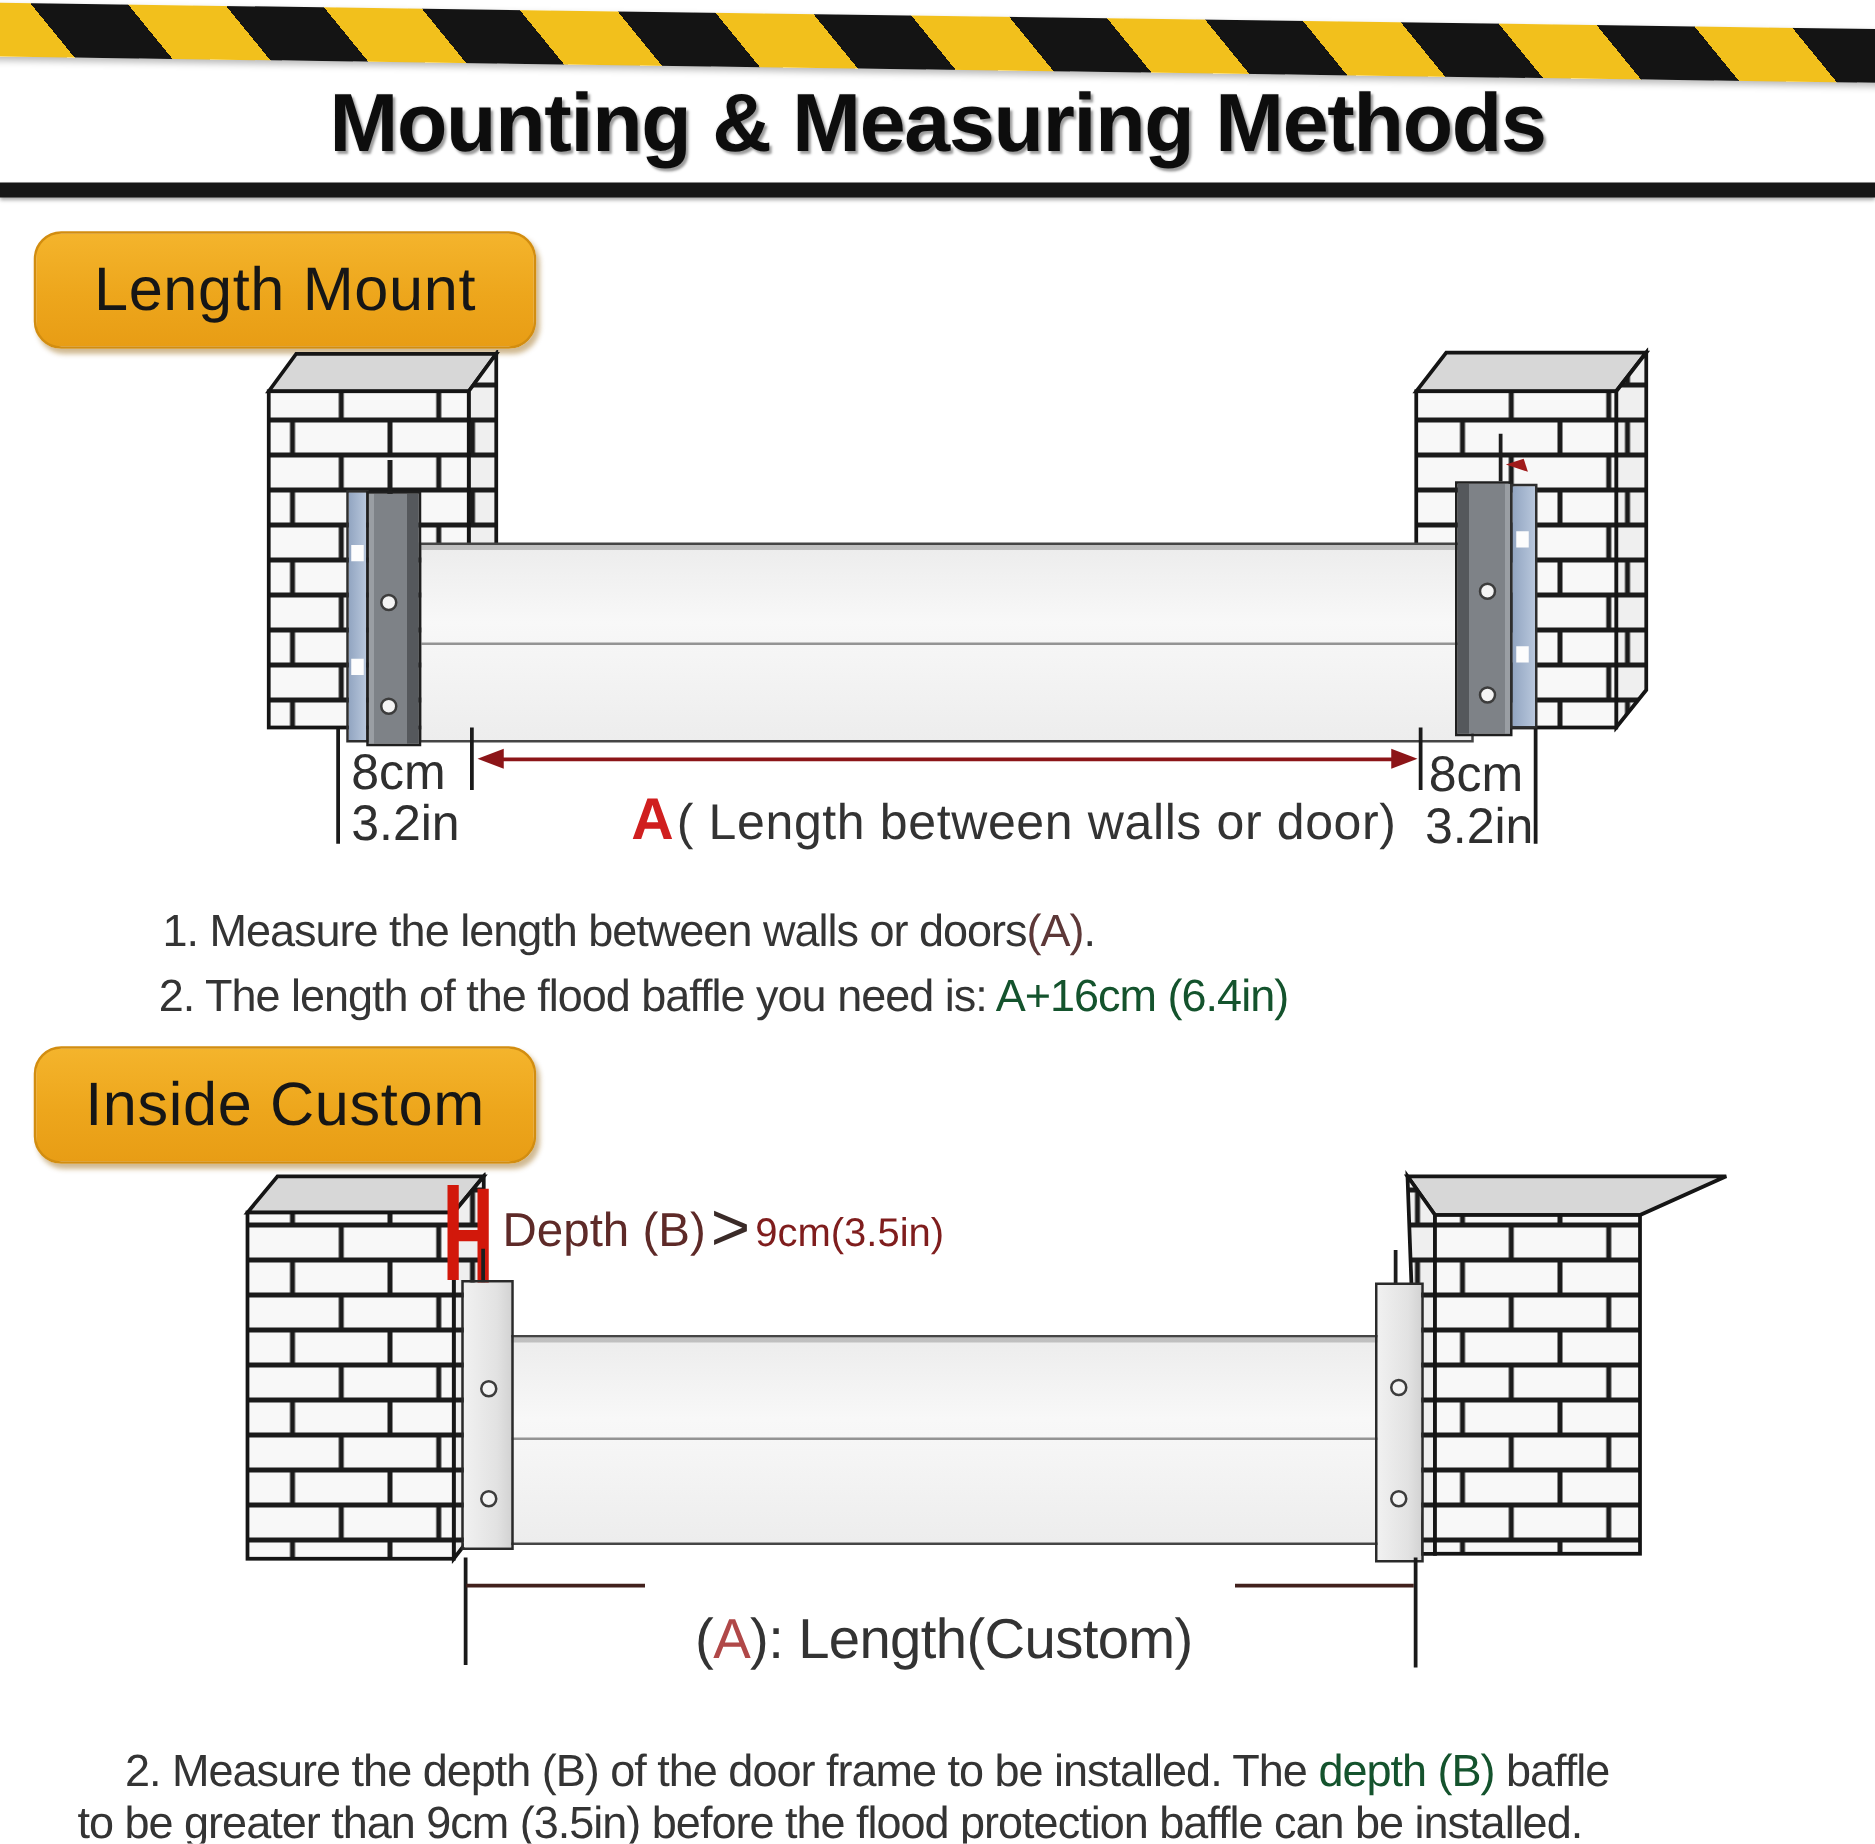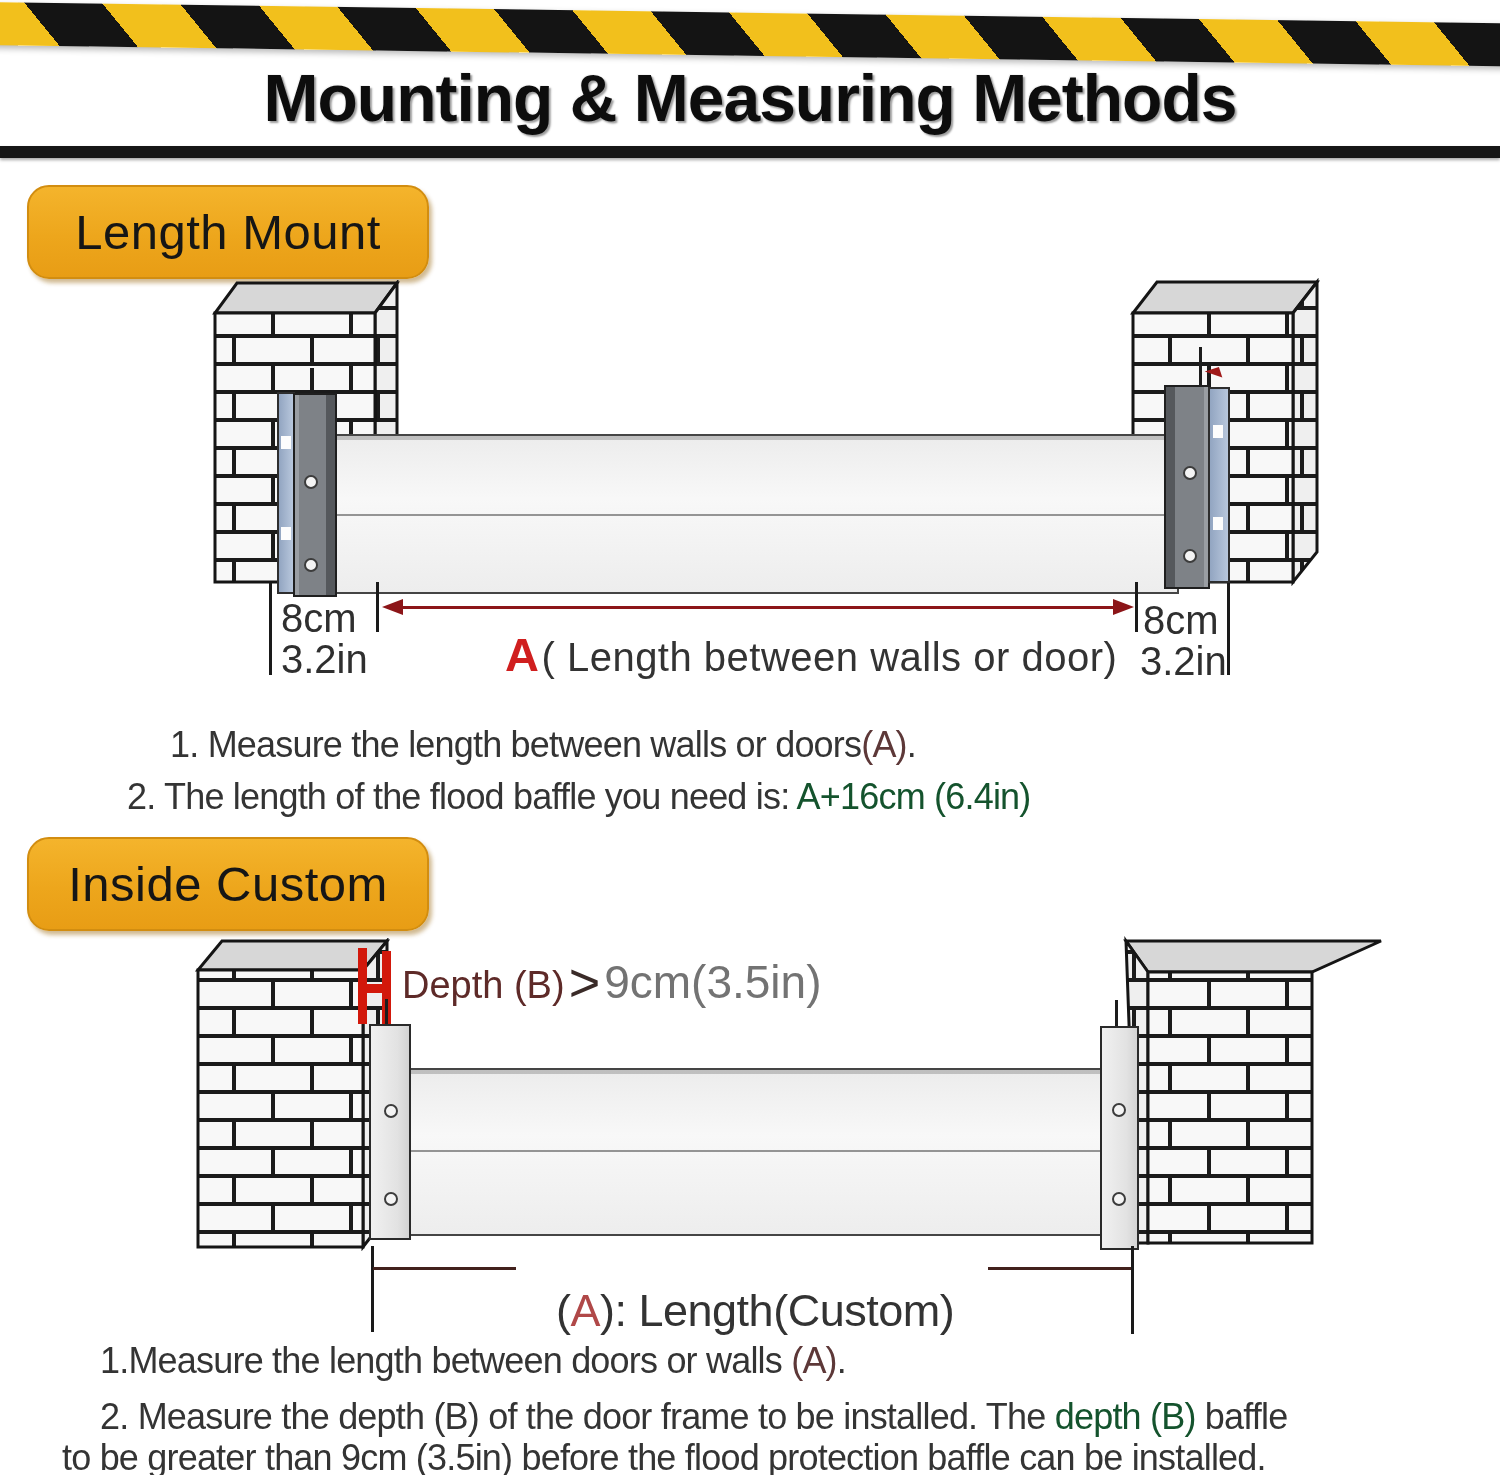--- a/index.html
+++ b/index.html
@@ -57,21 +57,21 @@
   .span-label{font-size:40px;color:#333;letter-spacing:.5px;}
   .span-label .red-a{font-size:47px;font-weight:700;color:#d01f1f;padding-right:2px;}
 
   .step{font-size:36px;color:#343434;letter-spacing:-0.8px;}
   .accent1{color:#5d3838;}
   .accent2{color:#14532d;}
 
   .depth-label{display:flex;align-items:baseline;}
   .depth-word{font-size:38px;color:#5e2a28;letter-spacing:0;}
   .depth-gt{font-size:54px;color:#3a2b28;margin:0 4px;position:relative;top:3px;}
-  .depth-val{font-size:46px;color:#737373;}
+  .depth-val{font-size:32px;color:#7f1d1d;}
 
   .len-label{font-size:45px;color:#333;letter-spacing:-0.5px;}
   .len-label .red-a2{color:#b04848;}
 
   .red-arrow{width:0;height:0;border-top:11px solid #a01a1a;
     border-left:15px solid transparent;transform:rotate(-18deg);}
 </style>
 </head>
 <body>
 
@@ -148,21 +148,21 @@
     <span class="head right"></span>
   </div>
   <div class="abs meas nowrap" style="left:281px;top:596px;">8cm</div>
   <div class="abs meas nowrap" style="left:281px;top:637px;">3.2in</div>
   <div class="abs meas nowrap" style="left:1143px;top:598px;">8cm</div>
   <div class="abs meas nowrap" style="left:1140px;top:639px;">3.2in</div>
   <div class="abs span-label nowrap" style="left:505px;top:627px;">
     <span class="red-a">A</span><span>( Length between walls or door)</span>
   </div>
 
-  <div class="abs step nowrap" style="left:130px;top:724px;margin-left:40px;">
+  <div class="abs step nowrap" style="left:130px;top:724px;">
     <span>1. Measure the length between walls or doors</span><span class="accent1">(A)</span><span>.</span>
   </div>
   <div class="abs step nowrap" style="left:127px;top:776px;">
     <span>2. The length of the flood baffle you need is: </span><span class="accent2">A+16cm (6.4in)</span><span></span>
   </div>
 
   <div class="abs badge" style="left:27px;top:837px;">Inside Custom</div>
 
   <svg class="abs" style="left:194px;top:938px;" width="200" height="313" viewBox="194 938 200 313">
     <polygon points="198,970 363,970 387,941 222,941" fill="#d7d7d7" stroke="#151515" stroke-width="3"></polygon>
@@ -202,21 +202,18 @@
   </div>
 
   <div class="abs tick" style="left:371px;top:1246px;height:86px;"></div>
   <div class="abs tick" style="left:1131px;top:1246px;height:88px;"></div>
   <div class="abs dim-line2" style="left:373px;top:1267px;width:143px;"></div>
   <div class="abs dim-line2" style="left:988px;top:1267px;width:143px;"></div>
   <div class="abs len-label nowrap" style="left:556px;top:1242px;margin-top:43px;">
     <span>(</span><span class="red-a2">A</span><span>): Length(Custom)</span>
   </div>
 
-  <div class="abs step nowrap" style="left:100px;top:1340px;">
-    <span>1.Measure the length between doors or walls </span><span class="accent1">(A)</span><span>.</span>
-  </div>
   <div class="abs step nowrap" style="left:100px;top:1396px;">
     <span>2. Measure the depth (B) of the door frame to be installed. The </span><span class="accent2">depth (B)</span><span> baffle</span>
   </div>
   <div class="abs step nowrap" style="left:62px;top:1437px;">to be greater than 9cm (3.5in) before the flood protection baffle can be installed.</div>
 
 </div>
 
 </body></html>

